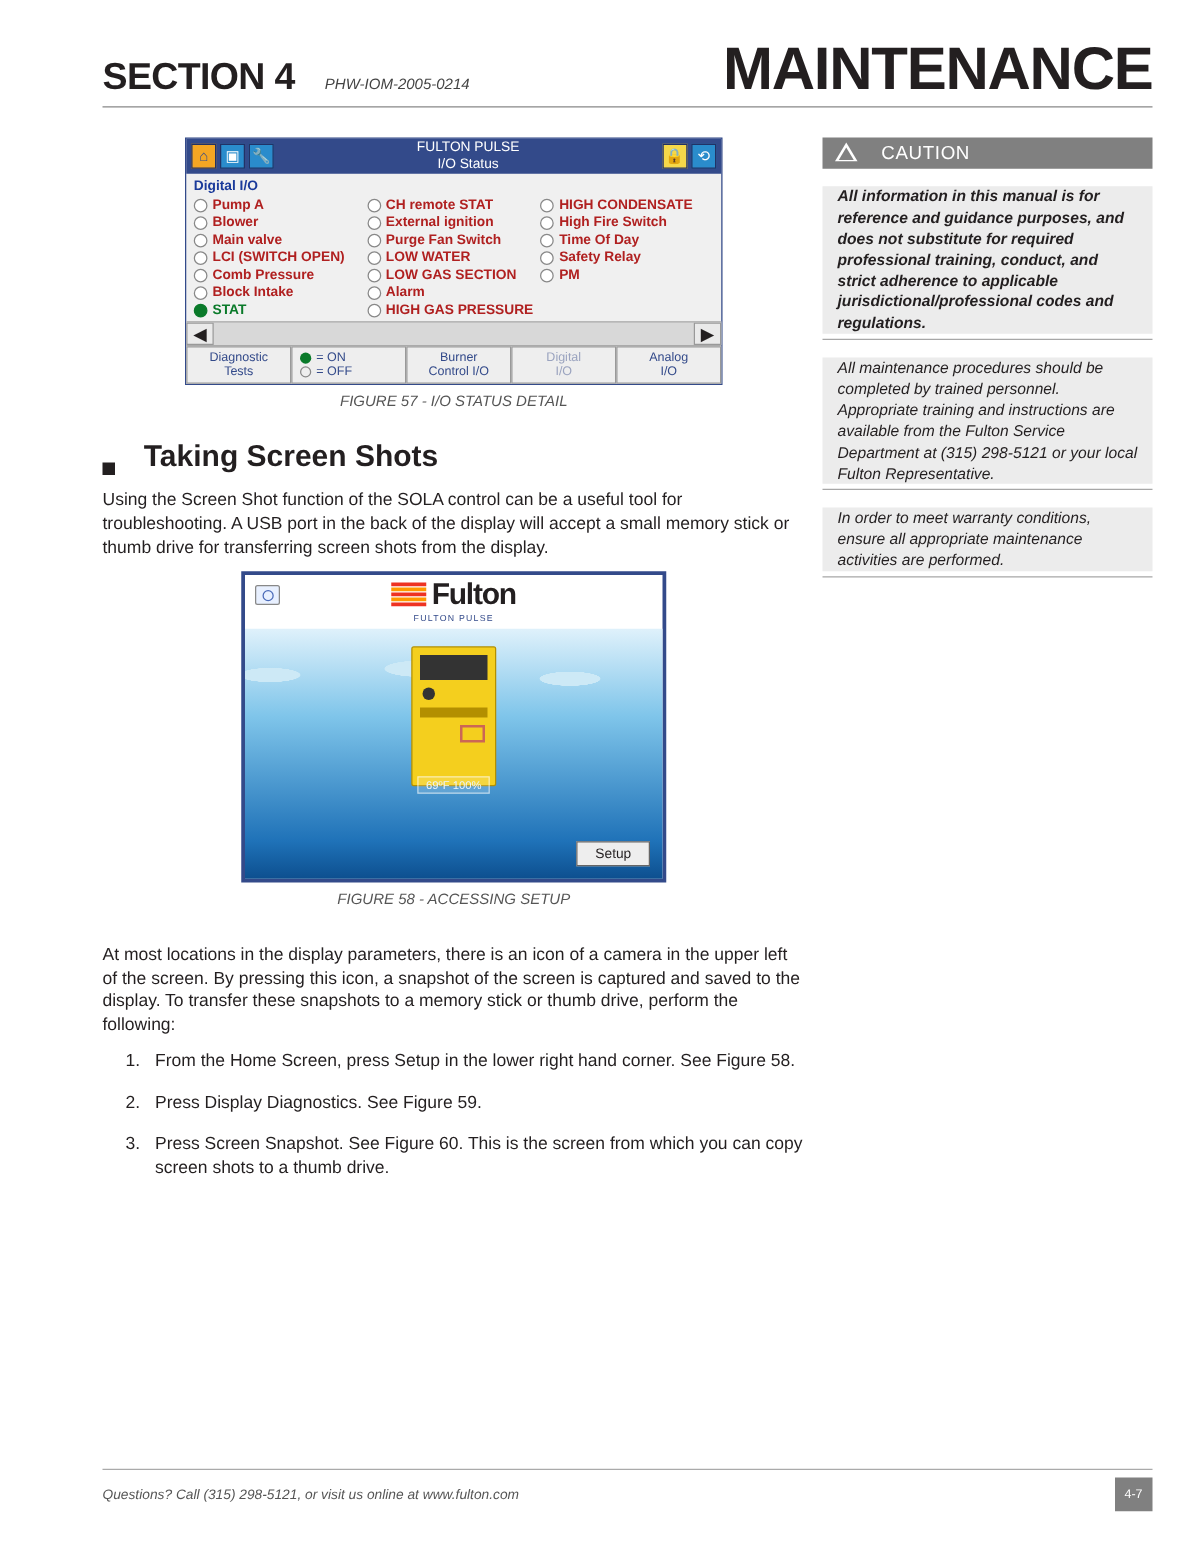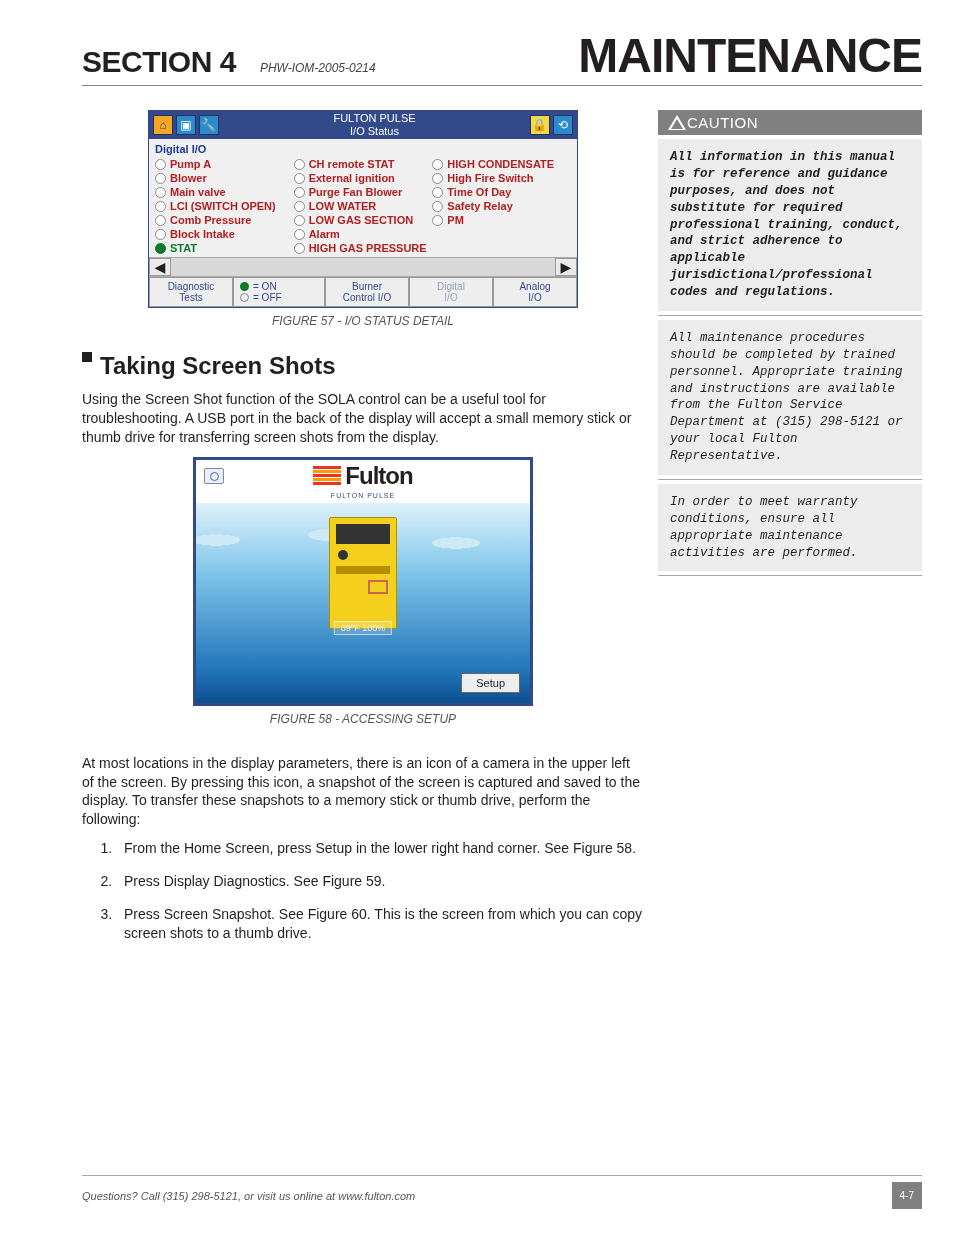--- a/index.html
+++ b/index.html
@@ -48,21 +48,21 @@
   .fig57-tabs { display: flex; border-top:1px solid #aaa;}
   .tab { flex:1; border:1px solid #999; padding:3px 2px; text-align:center; font-size:10px; color:#334a8a; background:#eee; line-height:1.1;}
   .tab.dim { color:#9aa3bf; }
   .legend { display:flex; flex-direction:column; justify-content:center; font-size:10px; padding:0 6px;}
   .legend span{display:flex;align-items:center;gap:4px;}
   .ldot{width:9px;height:9px;border-radius:50%;}
   .ldot.on{background:#0a7a2a;} .ldot.off{border:1.3px solid #888;}
 
   .figcap { text-align:center; font-style: italic; font-size: 12px; color:#555; margin:6px 0 24px;}
 
-  .sub-h { display:flex; align-items:flex-start; gap:8px; margin: 6px 0 10px; }
+  .sub-h { display:flex; align-items:flex-end; gap:23px; margin: 6px 0 10px; }
   .sub-h .sq { width:10px; height:10px; background:#231f20; }
   .sub-h h2 { font-family:"Myriad Pro Cond","Arial Narrow",Arial,sans-serif; font-weight:600; font-size:24px; font-stretch: condensed;}
 
   .body-text { font-size: 14px; line-height: 1.35; margin-bottom: 10px; }
 
   
   .fig58 { width: 340px; margin: 6px auto 0; border:3px solid #334a8a; background:#fff;}
   .fig58-top { height:32px; display:flex; align-items:center; padding:0 8px; }
   .cam { width:20px;height:16px;border:1px solid #888;border-radius:2px;position:relative;background:#e8f0ff;}
   .cam::after{content:"";width:7px;height:7px;border:1.5px solid #4a6ab8;border-radius:50%;position:absolute;top:3px;left:5px;}
@@ -83,24 +83,24 @@
   .device .d4{position:absolute;top:62px;right:8px;width:20px;height:14px;border:2px solid #c65; }
   .underdev { position:absolute; bottom:68px; left:50%; transform:translateX(-50%); font-size:9px; color:#eaf4fb; border:1px solid rgba(255,255,255,.6); padding:1px 6px; background:rgba(255,255,255,.15);}
   .setupbtn { position:absolute; right:10px; bottom:10px; border:1px solid #666; background:#eee; font-size:11px; padding:3px 14px;}
 
   .figcap2 { text-align:center; font-style:italic; font-size:12px; color:#555; margin:6px 0 28px;}
 
   ol.steps { margin: 8px 0 0 34px; font-size:14px; line-height:1.35; }
   ol.steps li { padding-left: 8px; margin-bottom: 14px; }
 
   
-  .caution-head { background:#808080; color:#fff; display:flex; align-items:center; gap:1px; padding:4px 10px; font-size:15px; letter-spacing:0.5px;}
+  .caution-head { background:#808080; color:#fff; display:flex; align-items:flex-start; gap:19px; padding:4px 10px; font-size:15px; letter-spacing:0.5px;}
   .tri { width:0;height:0;border-left:9px solid transparent;border-right:9px solid transparent;border-bottom:15px solid #fff; position:relative;}
   .tri::after{content:"";position:absolute;left:-6px;top:4px;width:0;height:0;border-left:6px solid transparent;border-right:6px solid transparent;border-bottom:10px solid #808080;}
-  .side-block { background:#ececec; font-style:italic; font-size:12.5px; line-height:1.35; padding:10px 12px; margin-top:4px;font-family:Liberation Mono, monospace; }
+  .side-block { background:#ececec; font-style:italic; font-size:12.5px; line-height:1.35; padding:0 12px; margin-top:14px; }
   .sep { height:1px; background:#a7a7a7; margin:4px 0 0; }
   .bold { font-weight:bold; }
 
   
   .ftr { position:absolute; left:82px; right:32px; bottom:26px; border-top:1px solid #aaa; padding-top:6px; display:flex; justify-content:space-between; align-items:center; font-size:11px;}
   .ftr .q { font-style:italic; color:#555;}
   .pg { background:#808080; color:#fff; padding:8px 8px; font-size:10px;}
 </style>
 </head>
 <body>
@@ -159,21 +159,21 @@
               <div class="ioitem">
                 <span class="rad"></span>
                 <span>High Fire Switch</span>
               </div>
               <div class="ioitem">
                 <span class="rad"></span>
                 <span>Main valve</span>
               </div>
               <div class="ioitem">
                 <span class="rad"></span>
-                <span>Purge Fan Blower</span>
+                <span>Purge Fan Switch</span>
               </div>
               <div class="ioitem">
                 <span class="rad"></span>
                 <span>Time Of Day</span>
               </div>
               <div class="ioitem">
                 <span class="rad"></span>
                 <span>LCI (SWITCH OPEN)</span>
               </div>
               <div class="ioitem">

